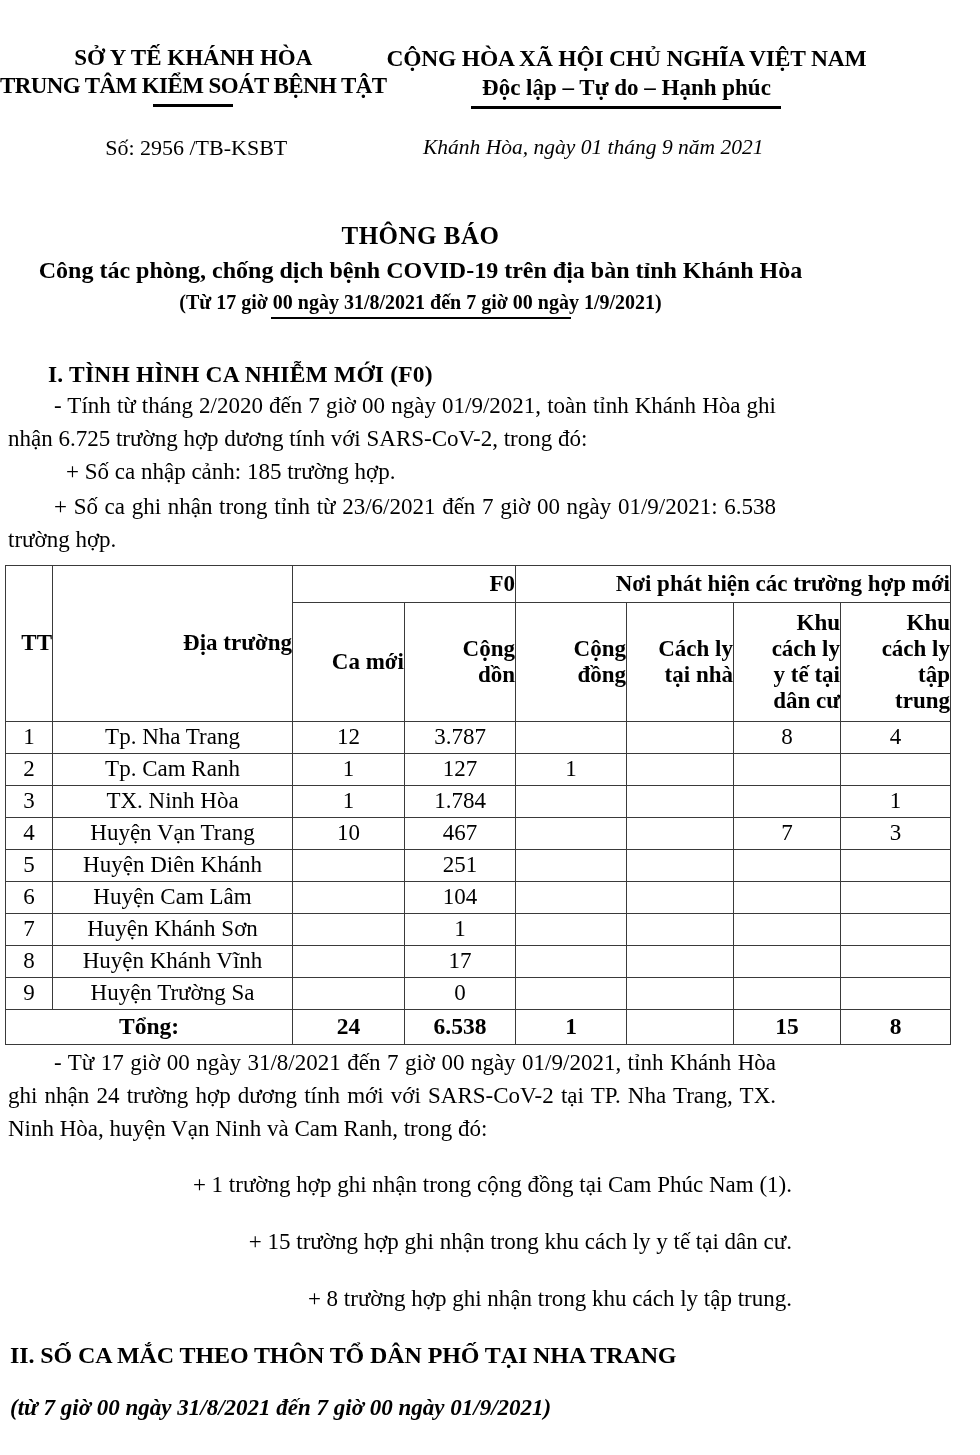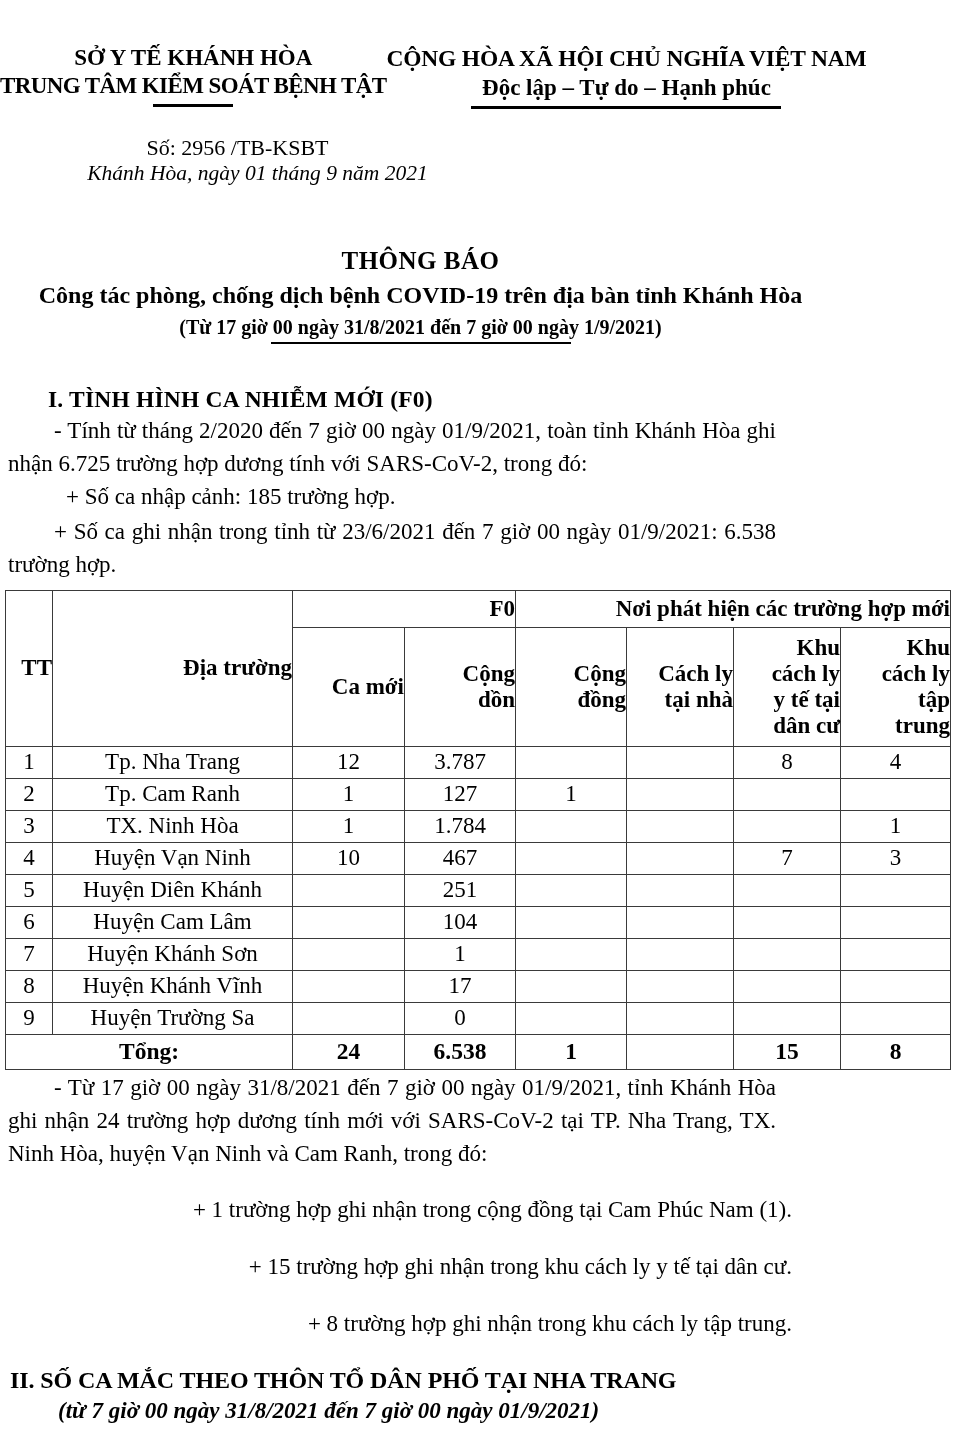--- a/index.html
+++ b/index.html
@@ -67,21 +67,21 @@
   .rule {
     height: 3px;
     background: #000;
     margin: 4px auto 0 auto;
   }
   .rule-left { width: 80px; }
   .rule-right { width: 310px; margin-top: 3px; }
 
   .docnum-row {
     display: flex;
-    flex-direction: column;
+    flex-direction: row;
     margin-top: 26px;
   }
   .docnum {
     width: 465px;
     text-align: center;
     font-size: 22px;
     white-space: nowrap;
     padding-left: 10px;
     box-sizing: border-box;
   }
@@ -216,22 +216,21 @@
     text-indent: 10px;
     margin-top: 26px;
     letter-spacing: -0.1px;
     white-space: nowrap;
   }
   .sec2-sub {
     font-size: 23px;
     font-weight: bold;
     font-style: italic;
     text-indent: 10px;
-    margin-top: 4px;
-    padding-left: 48px;
+    margin-top: 26px;
   }
 </style>
 </head>
 <body>
 
 <div class="page">
 
   <div class="letterhead">
     <div class="lh-left">
       <div class="org-line1">SỞ Y TẾ KHÁNH HÒA</div>
@@ -316,21 +315,21 @@
           <td class="place">TX. Ninh Hòa</td>
           <td class="num">1</td>
           <td class="num">1.784</td>
           <td class="num"></td>
           <td class="num"></td>
           <td class="num"></td>
           <td class="num">1</td>
         </tr>
         <tr>
           <td class="rownum">4</td>
-          <td class="place">Huyện Vạn Ninh</td>
+          <td class="place">Huyện Vạn Trang</td>
           <td class="num">10</td>
           <td class="num">467</td>
           <td class="num"></td>
           <td class="num"></td>
           <td class="num">7</td>
           <td class="num">3</td>
         </tr>
         <tr>
           <td class="rownum">5</td>
           <td class="place">Huyện Diên Khánh</td>

